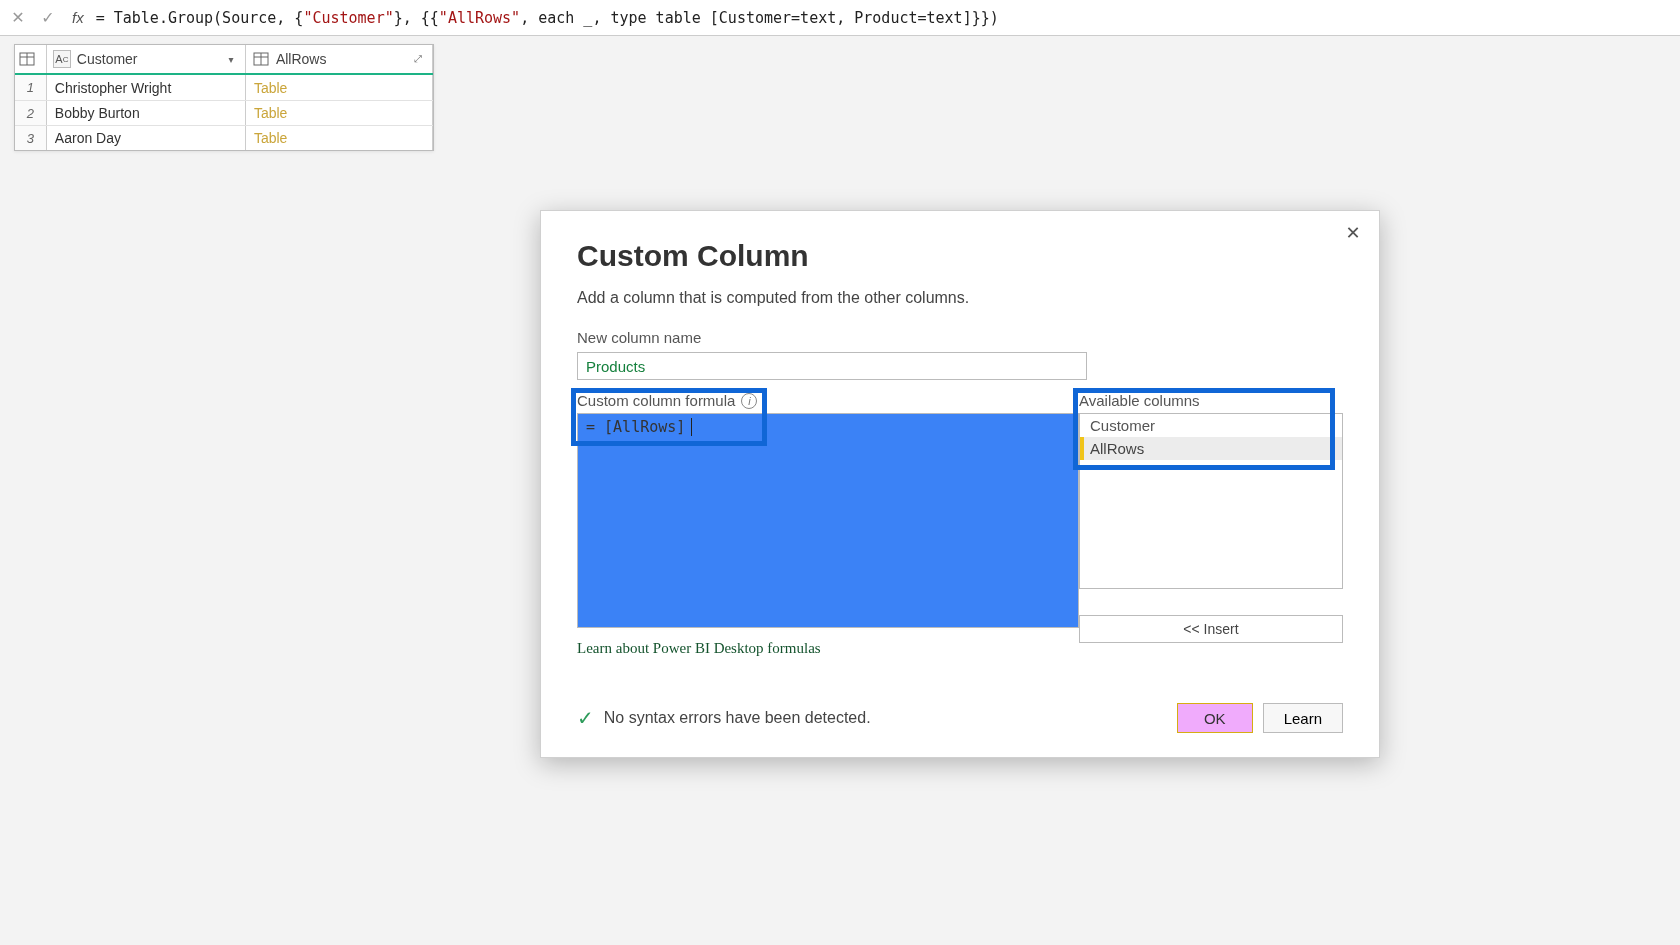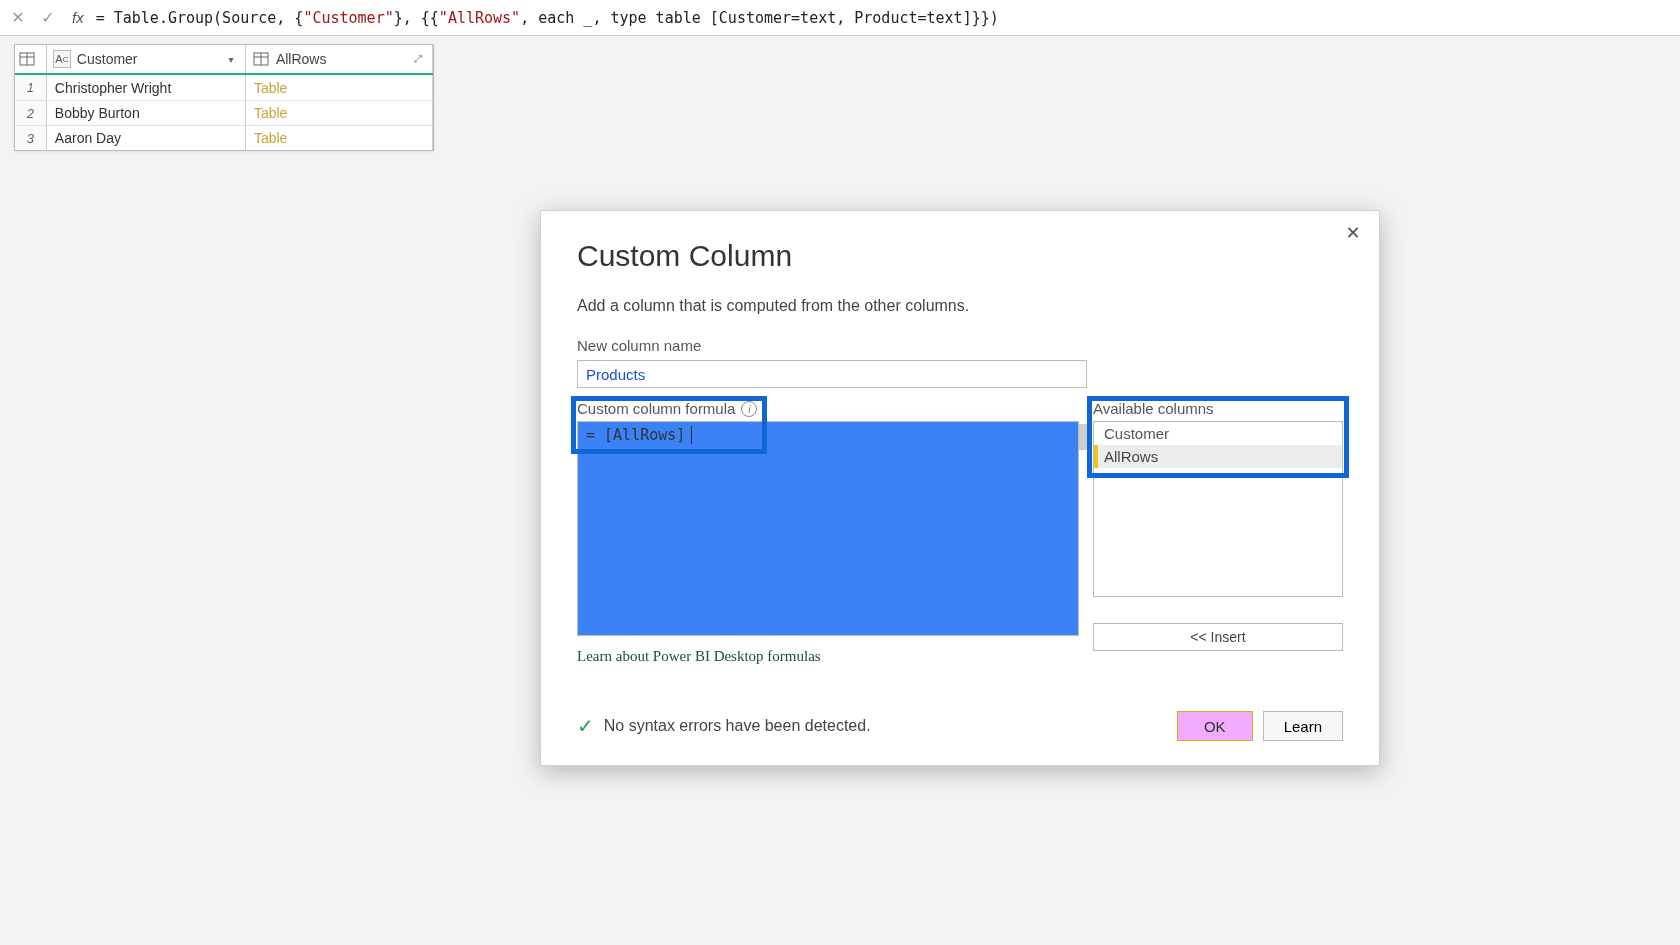--- a/index.html
+++ b/index.html
@@ -114,42 +114,41 @@
     .dlg-close {
       position: absolute;
       right: 14px; top: 10px;
       width: 24px; height: 24px;
       color:#555; font-size: 18px;
       display:flex; align-items:center; justify-content:center;
       background:none;border:none;cursor:pointer;
     }
     .dlg-title {
       font-size: 30px;
-      font-weight: 400;
+      font-weight: 700;
       color: #333;
-      margin-bottom: 24px;
+      margin-bottom: 16px;
     }
     .dlg-desc {
       color:#444; font-size: 16px;
       margin-bottom: 22px;
     }
     .dlg-label {
       color:#555; font-size: 15px;
       margin-bottom: 6px; display:block;
     }
     .dlg-input {
       width: 510px; height: 28px;
       border: 1px solid #bbb;
       padding: 2px 8px;
       font-size: 15px;
-      color:#1d4ed8;
+      color:#15803d;
     }
     .dlg-row {
       display: flex;
-      gap: 14px;
       margin-top: 12px;
       align-items: flex-start;
     }
     .dlg-left { flex: 1 1 auto; position:relative; }
     .dlg-right { width: 292px; }
     .formula-label {
       color:#555; font-size:15px;
       display:flex; align-items:center; gap:6px;
     }
     .info-icn {

